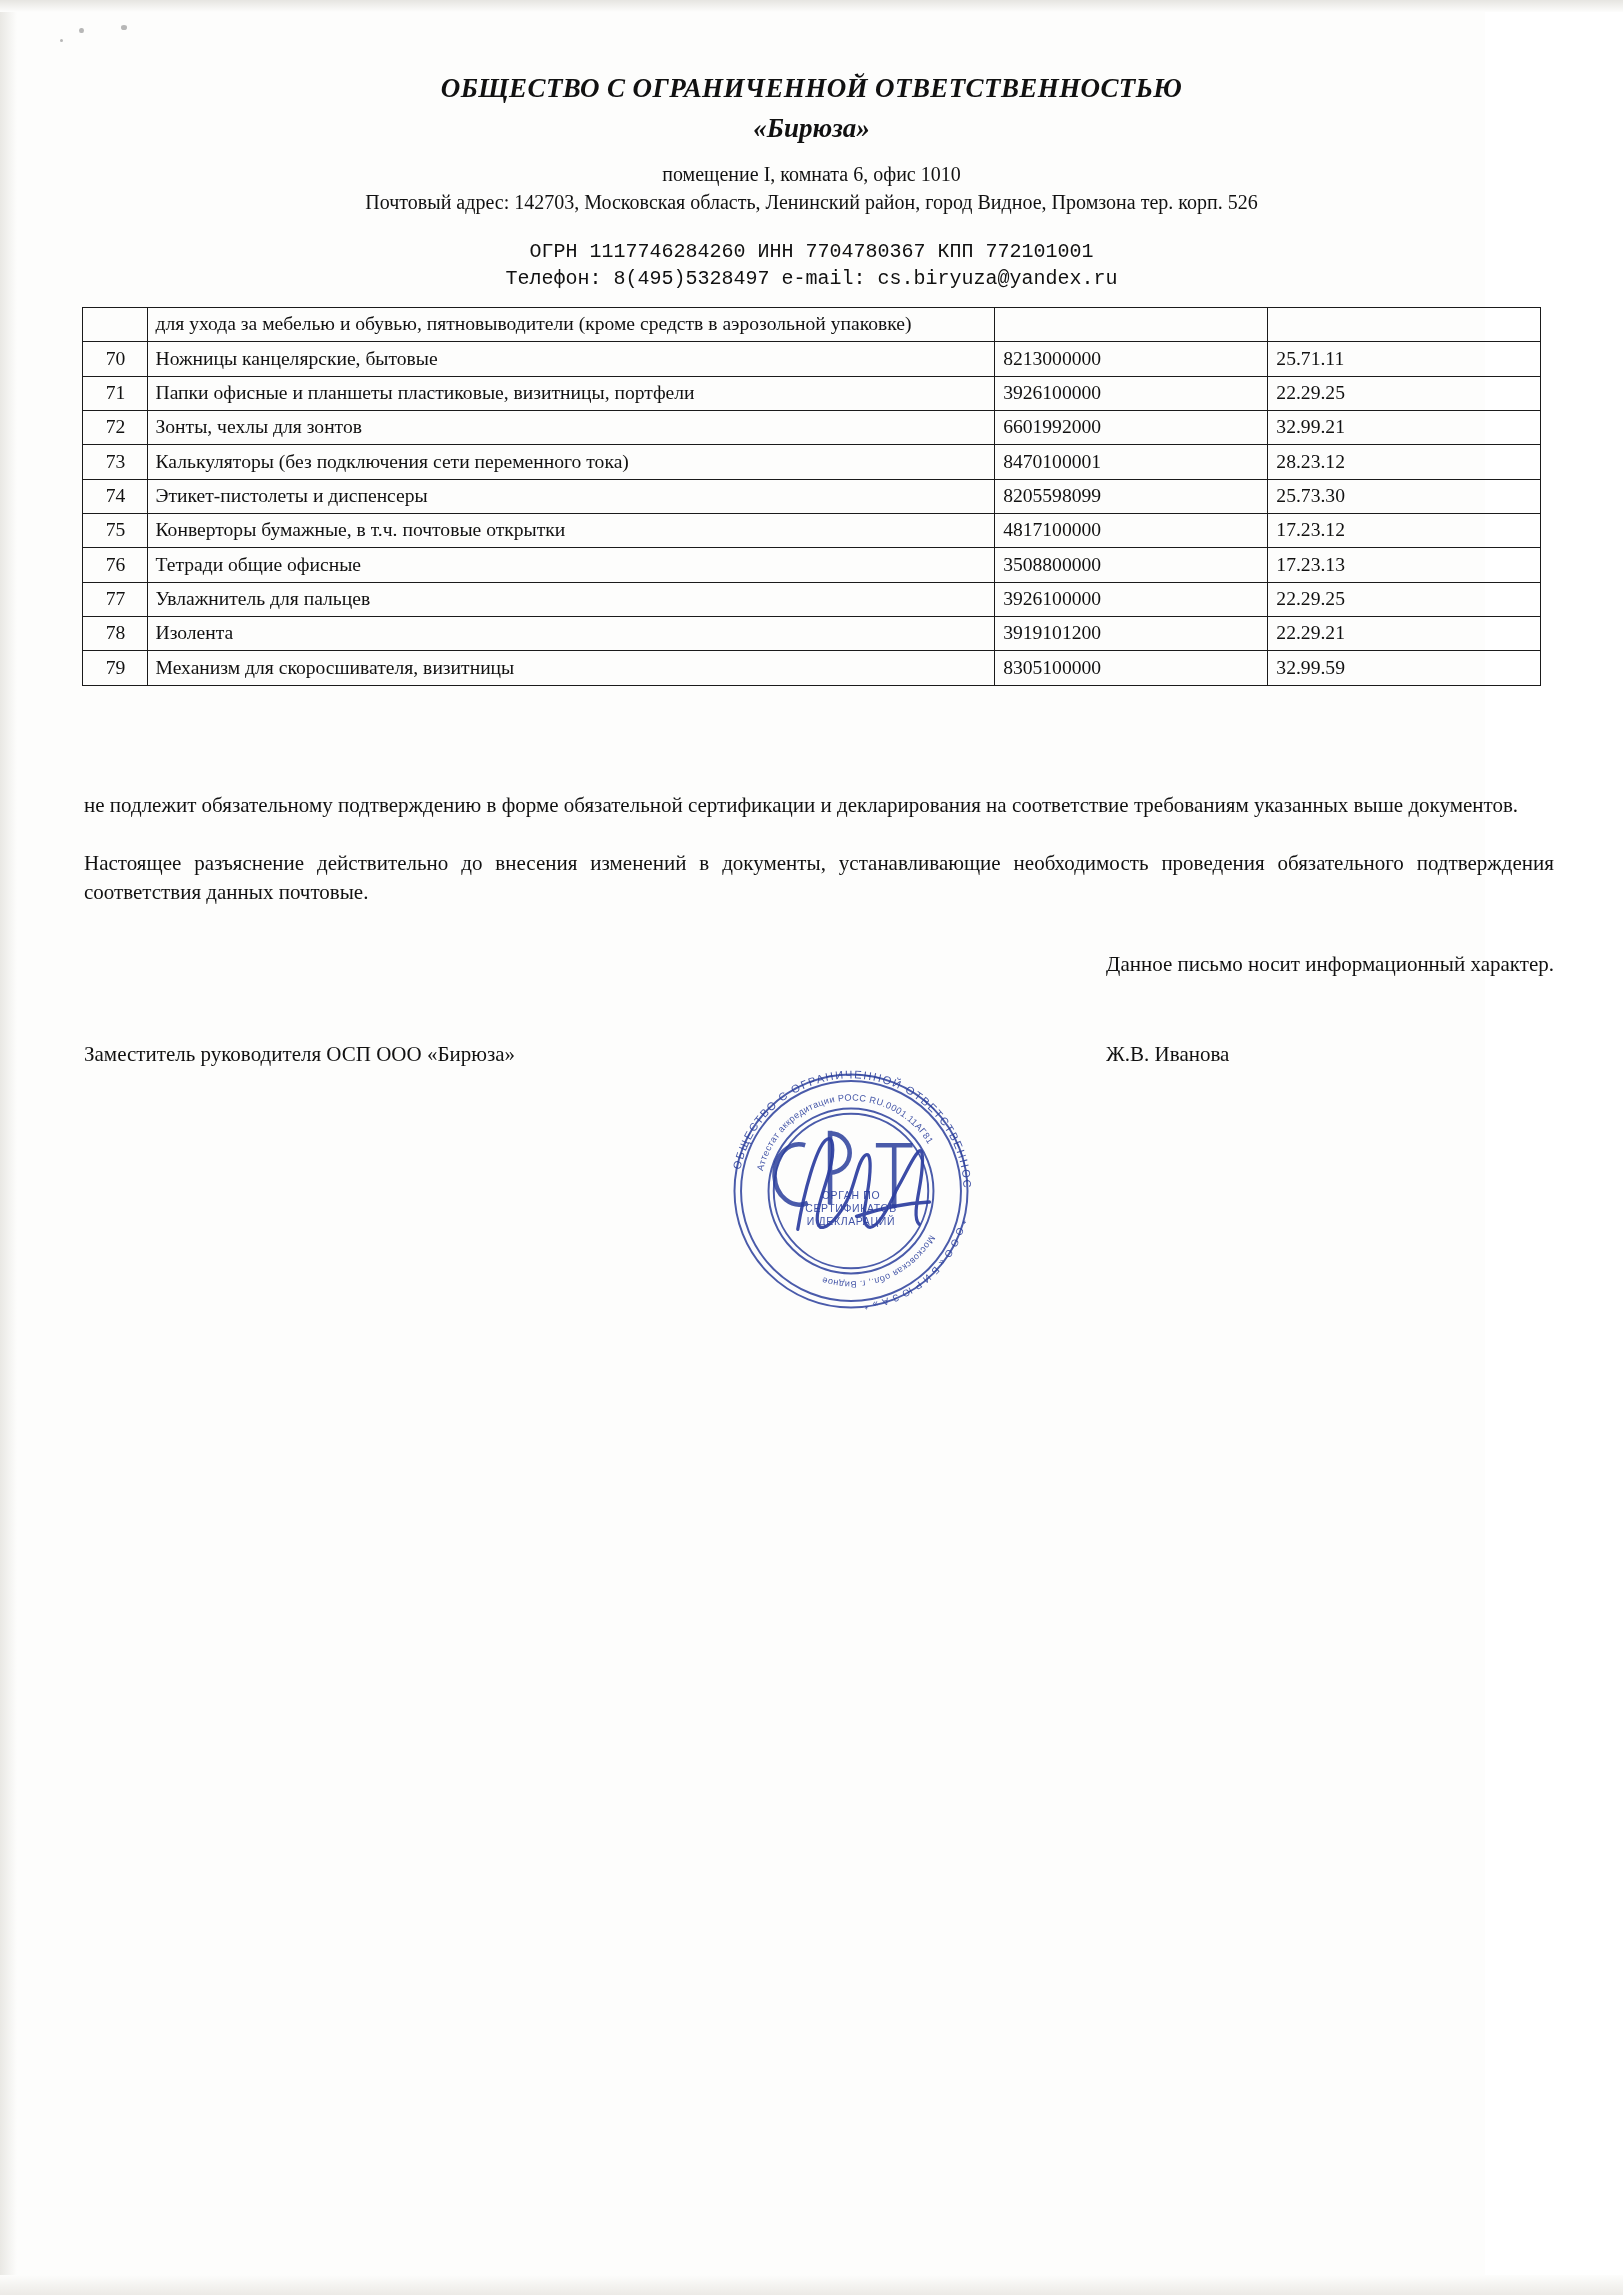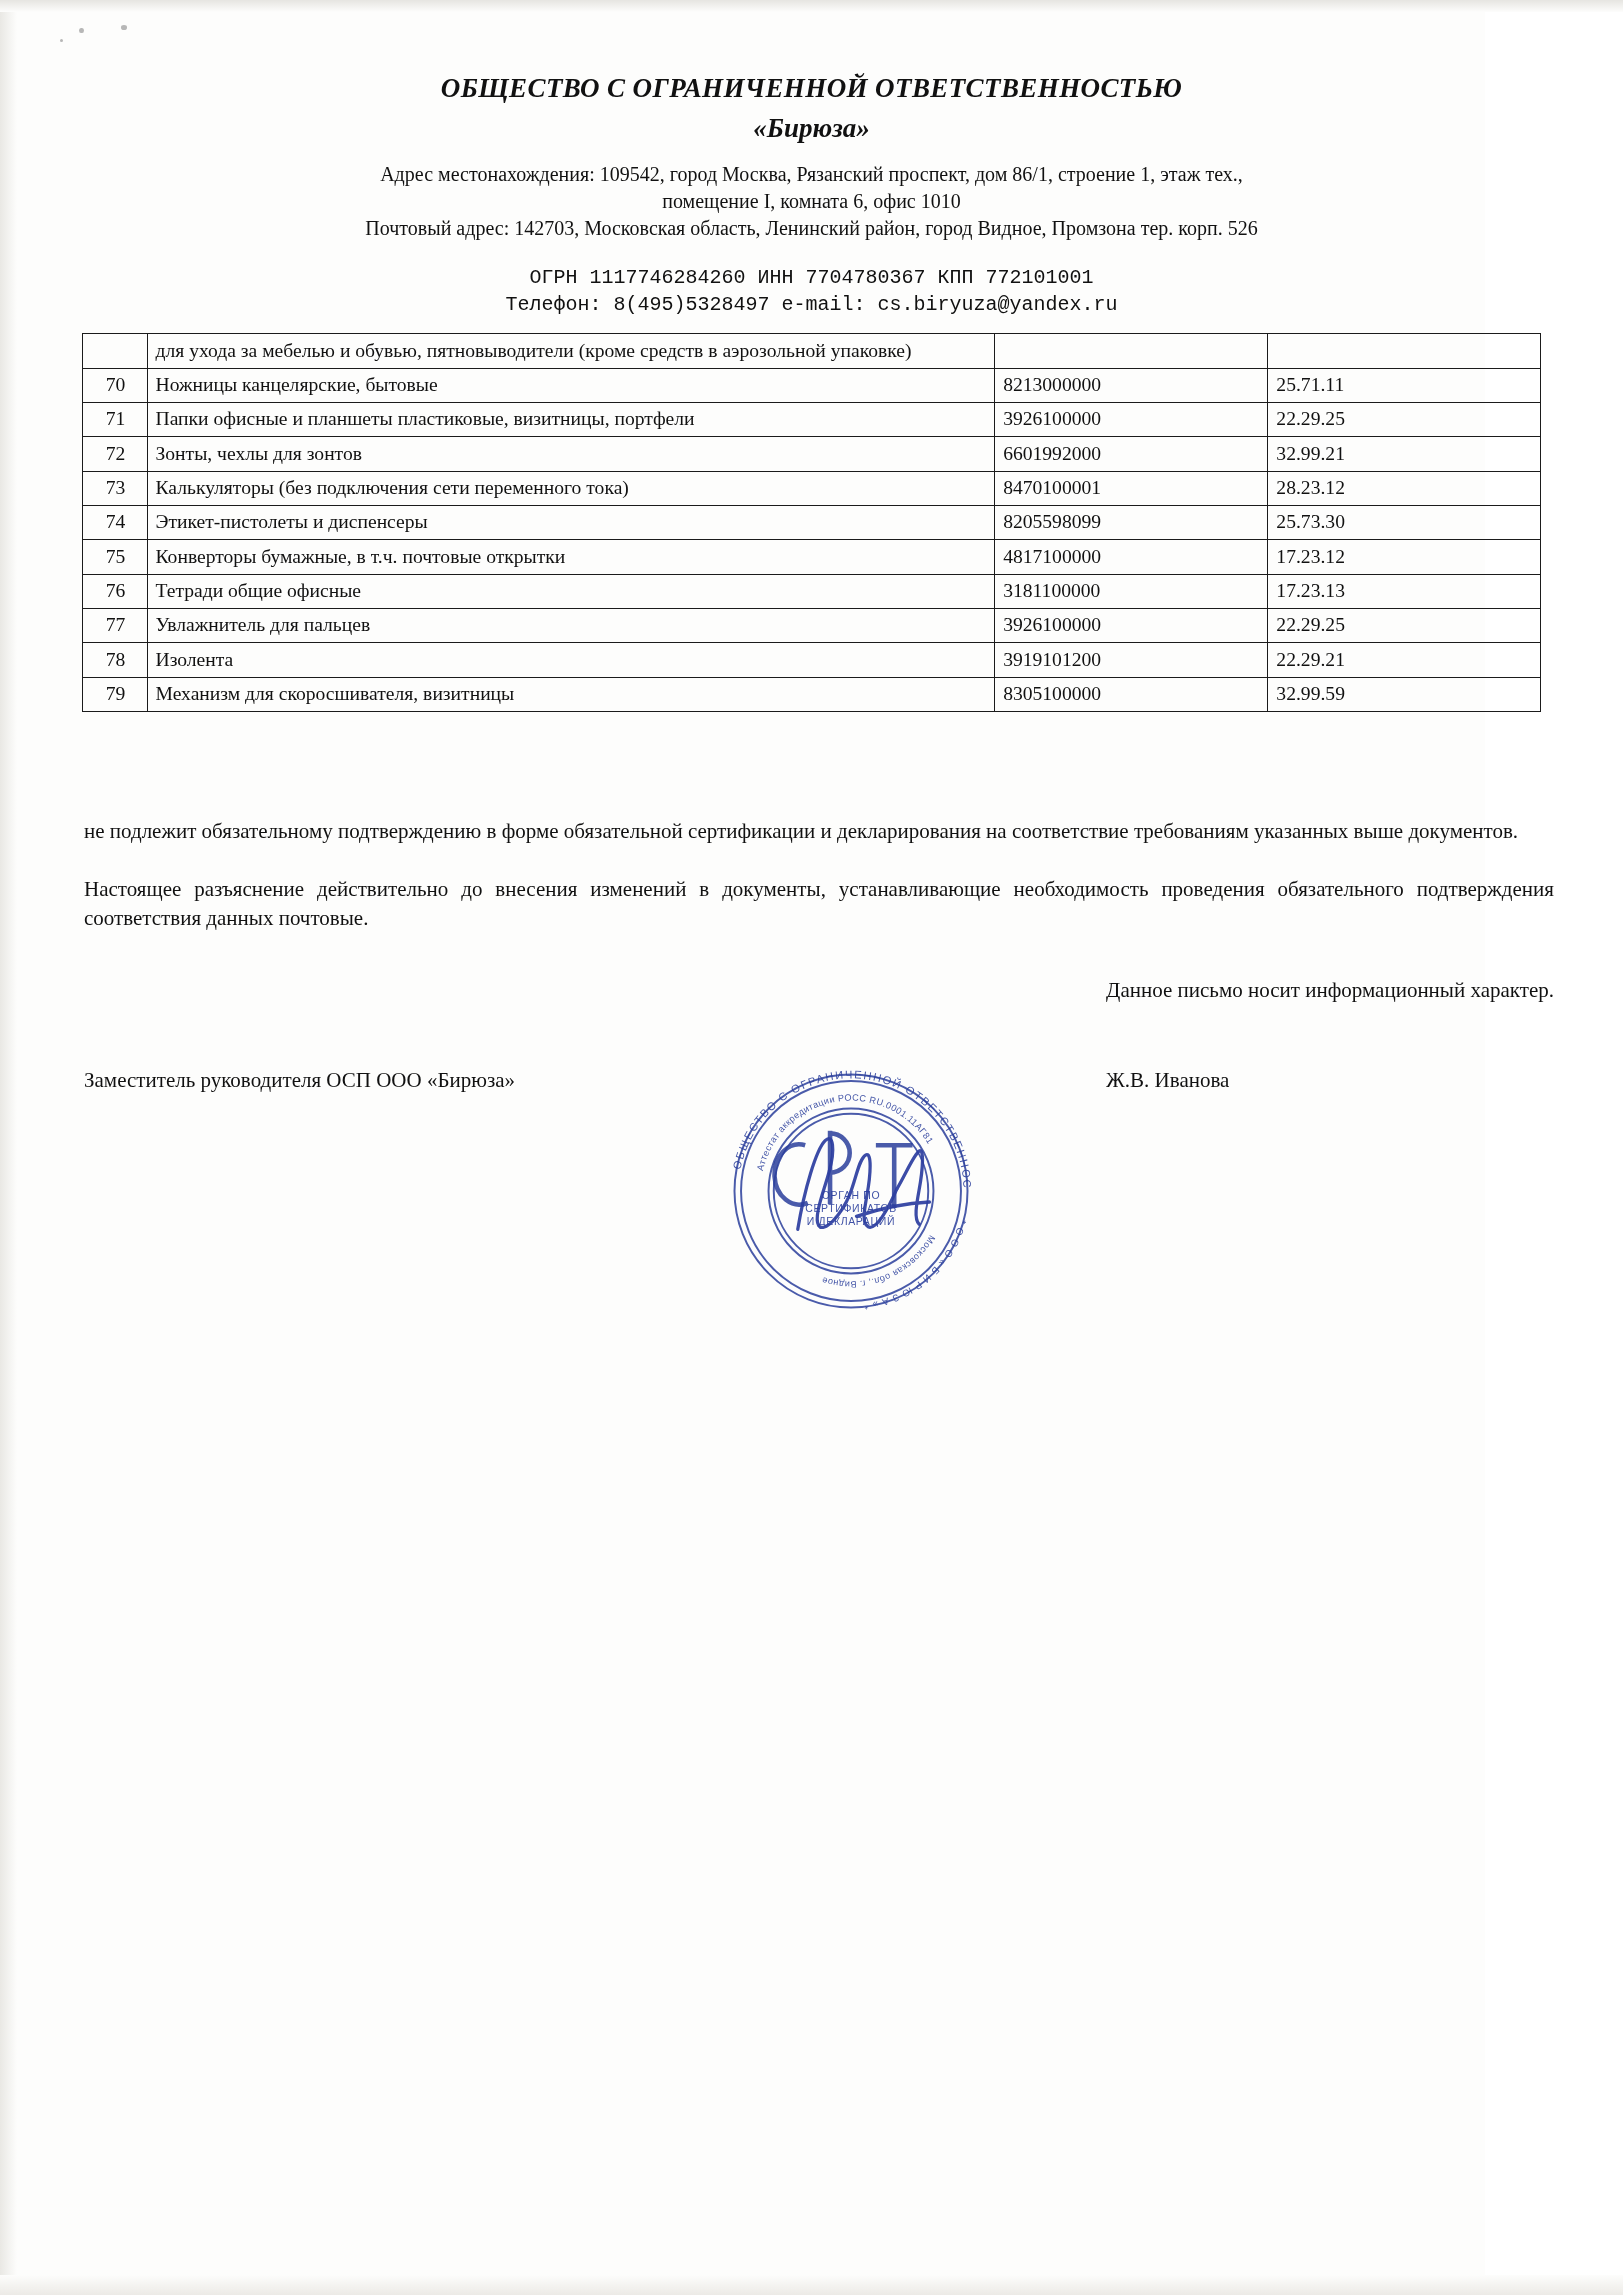--- a/index.html
+++ b/index.html
@@ -179,21 +179,20 @@
   <div class="speck" style="left:79px; top:27.5px; width:4.6px; height:5.9px;"></div>
   <div class="speck" style="left:121px; top:25px; width:5.9px; height:4.6px;"></div>
   <div class="speck" style="left:60px; top:39px; width:3.3px; height:3.3px;"></div>
 
   <div class="content">
 
     <div class="hdr">ОБЩЕСТВО С ОГРАНИЧЕННОЙ ОТВЕТСТВЕННОСТЬЮ</div>
     <div class="hdr2">«Бирюза»</div>
 
     <div class="addr">
-      <div>Адрес местонахождения: 109542, город Москва, Рязанский проспект, дом 86/1, строение 1, этаж тех.,</div>
       <div class="line2">помещение I, комната 6, офис 1010</div>
       <div class="post">Почтовый адрес: 142703, Московская область, Ленинский район, город Видное, Промзона тер. корп. 526</div>
     </div>
 
     <div class="reg">
       <div>ОГРН 1117746284260 ИНН 7704780367 КПП 772101001</div>
       <div>Телефон: 8(495)5328497 e-mail: cs.biryuza@yandex.ru</div>
     </div>
 
     <div class="tbl-wrap">
@@ -237,21 +236,21 @@
           </tr>
           <tr>
             <td class="c-num">75</td>
             <td class="c-name">Конверторы бумажные, в т.ч. почтовые открытки</td>
             <td class="c-code">4817100000</td>
             <td class="c-okpd">17.23.12</td>
           </tr>
           <tr>
             <td class="c-num">76</td>
             <td class="c-name">Тетради общие офисные</td>
-            <td class="c-code">3181100000</td>
+            <td class="c-code">3508800000</td>
             <td class="c-okpd">17.23.13</td>
           </tr>
           <tr>
             <td class="c-num">77</td>
             <td class="c-name">Увлажнитель для пальцев</td>
             <td class="c-code">3926100000</td>
             <td class="c-okpd">22.29.25</td>
           </tr>
           <tr>
             <td class="c-num">78</td>

